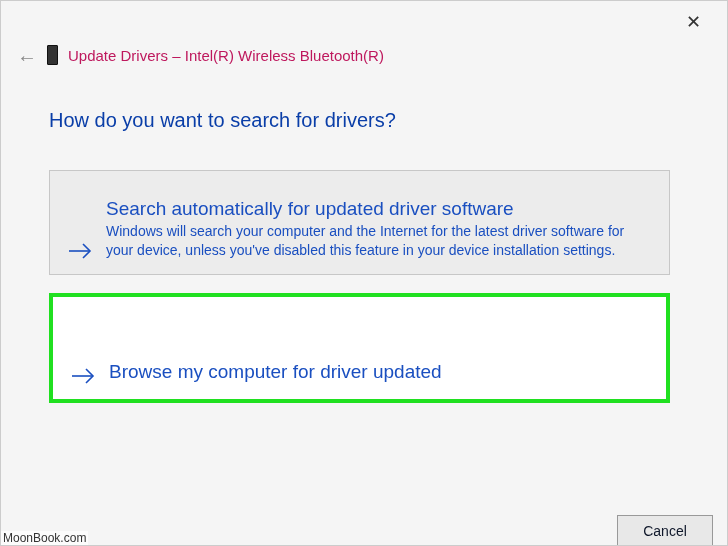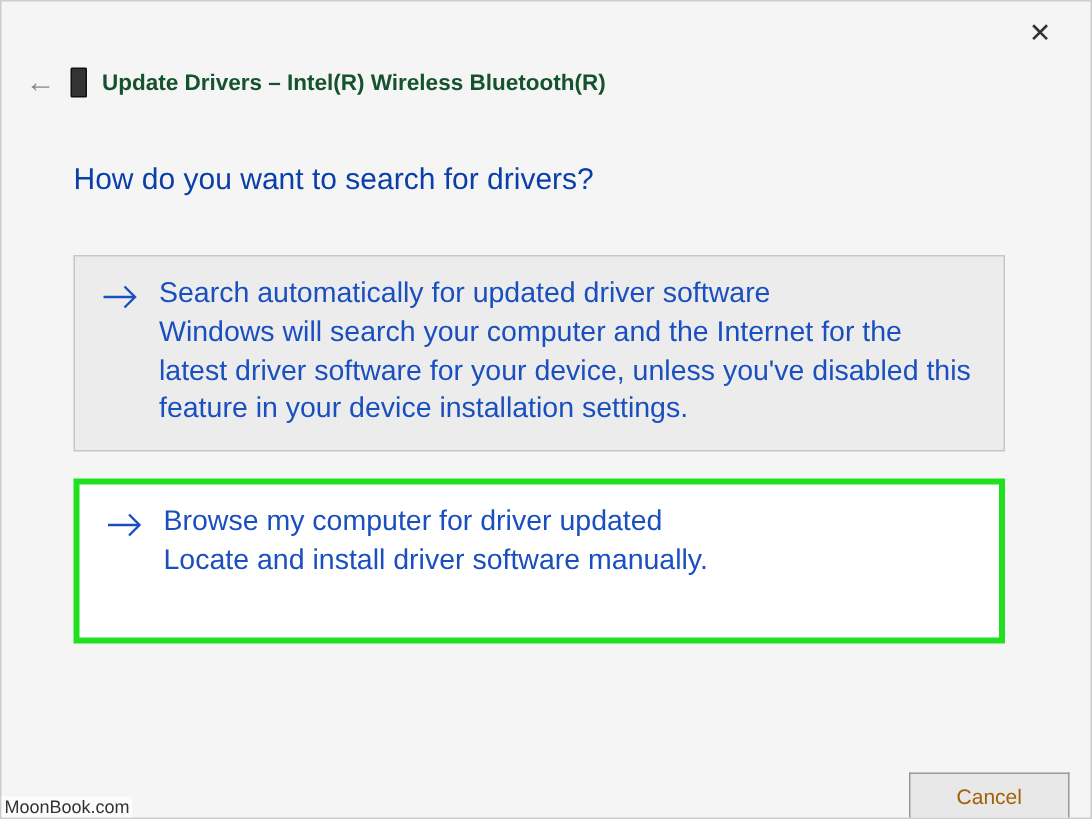--- a/index.html
+++ b/index.html
@@ -39,80 +39,80 @@
   .device-icon {
     width: 11px;
     height: 20px;
     background: #333;
     border-radius: 1px;
     position: relative;
     border: 1px solid #111;
   }
   .header-title {
     font-size: 15px;
-    font-weight: 700;
-    color: #14532d;
+    font-weight: 400;
+    color: #be185d;
   }
   .content {
     position: absolute;
     top: 108px;
     left: 48px;
     right: 57px;
   }
   .question {
     color: #0a3ea8;
     font-size: 20px;
     font-weight: 400;
     margin-bottom: 38px;
   }
   .option {
     border: 1px solid #c7c7c7;
     background: #fff;
     padding: 14px 18px 14px 18px;
     display: flex;
-    align-items: flex-start;
+    align-items: flex-end;
     gap: 14px;
     cursor: pointer;
     margin-bottom: 18px;
   }
   .option-arrow {
     color: #1a4fc0;
     margin-top: 4px;
     flex-shrink: 0;
   }
   .option-arrow svg { display: block; }
   .option-body { flex: 1; }
   .option-title {
     color: #1a4fc0;
     font-size: 19px;
     font-weight: 400;
     margin-bottom: 2px;
   }
   .option-desc {
     color: #1a4fc0;
-    font-size: 19px;
+    font-size: 14px;
     line-height: 1.35;
   }
   .option-1 {
     background: #ececec;
     min-height: 105px;
   }
   .option-2 {
     border: 4px solid #20e020;
     min-height: 110px;
   }
   .cancel-btn {
     position: absolute;
     bottom: 0;
     right: 14px;
-    width: 107px;
+    width: 96px;
     height: 30px;
     border: 1px solid #999;
     background: #e8e8e8;
-    color: #a16207;
+    color: #0f172a;
     font-size: 14px;
     text-align: center;
     line-height: 30px;
     cursor: pointer;
     border-bottom: none;
   }
   .watermark {
     position: absolute;
     bottom: 0;
     left: 0;
@@ -151,20 +151,19 @@
 
   <div class="option option-2">
     <span class="option-arrow">
       <svg width="24" height="18" viewBox="0 0 24 18">
           <line x1="1" y1="9" x2="22" y2="9" stroke="#1a4fc0" stroke-width="1.6"></line>
           <polyline points="15,2 22,9 15,16" fill="none" stroke="#1a4fc0" stroke-width="1.6"></polyline>
         </svg>
     </span>
     <div class="option-body">
       <div class="option-title">Browse my computer for driver updated</div>
-      <div class="option-desc">Locate and install driver software manually.</div>
     </div>
   </div>
 </div>
 
 <div class="cancel-btn">Cancel</div>
 
 <div class="watermark">MoonBook.com</div>
 
 </body></html>

